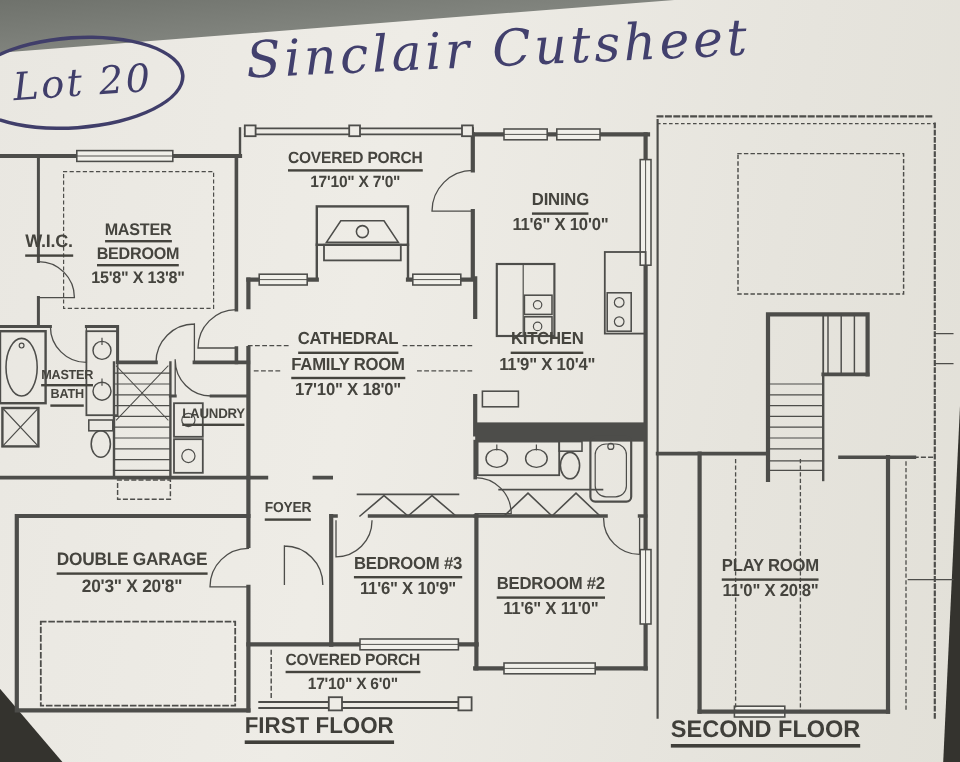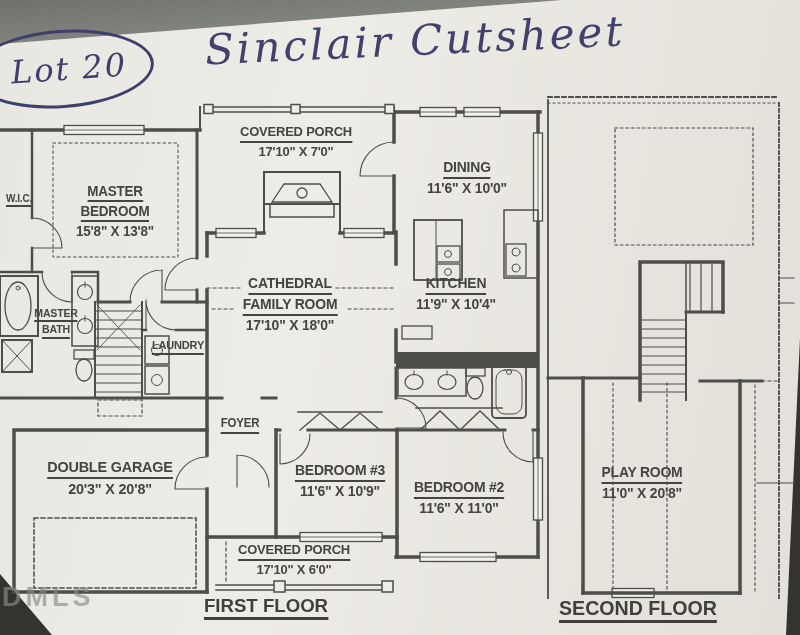--- a/index.html
+++ b/index.html
@@ -187,21 +187,21 @@
       <path d="M700,381 H762" stroke-width="3"></path>
       <path d="M762,381 H779" stroke-width="1.2" stroke-dasharray="3,3"></path>
       <path d="M583,378 V593" stroke-width="3.5"></path>
       <path d="M740,381 V593" stroke-width="3.5"></path>
       <path d="M583,593 H740" stroke-width="3.5"></path>
       <path d="M613,383 V593 M667,383 V593" stroke-width="1.1" stroke-dasharray="2.5,3"></path>
       <path d="M755,385 V593" stroke-width="1.1" stroke-dasharray="2.5,3"></path>
     </g>
   </svg>
 
-  <div class="rl rl-left" style="left:6px;top:192px;font-size:10px">
+  <div class="rl rl-left" style="left:21px;top:192px;font-size:15px">
     <span class="rn">W.I.C.</span>
   </div>
   <div class="rl" style="left:115px;top:182px;font-size:14px">
     <span class="rn">MASTER</span>
     <span class="rn">BEDROOM</span>
     <span class="rd">15'8" X 13'8"</span>
   </div>
   <div class="rl" style="left:296px;top:123px;font-size:13.5px">
     <span class="rn">COVERED PORCH</span>
     <span class="rd">17'10" X 7'0"</span>
@@ -255,14 +255,13 @@
   </div>
   <div class="floorlbl" style="left:638px;top:597px;font-size:20px">
     <span>SECOND FLOOR</span>
   </div>
 
   <div id="hw-title">Sinclair Cutsheet</div>
   <div id="lot-badge">
     <span>Lot 20</span>
   </div>
 
-  <div id="watermark">DMLS</div>
 </div>
 
 </body></html>

